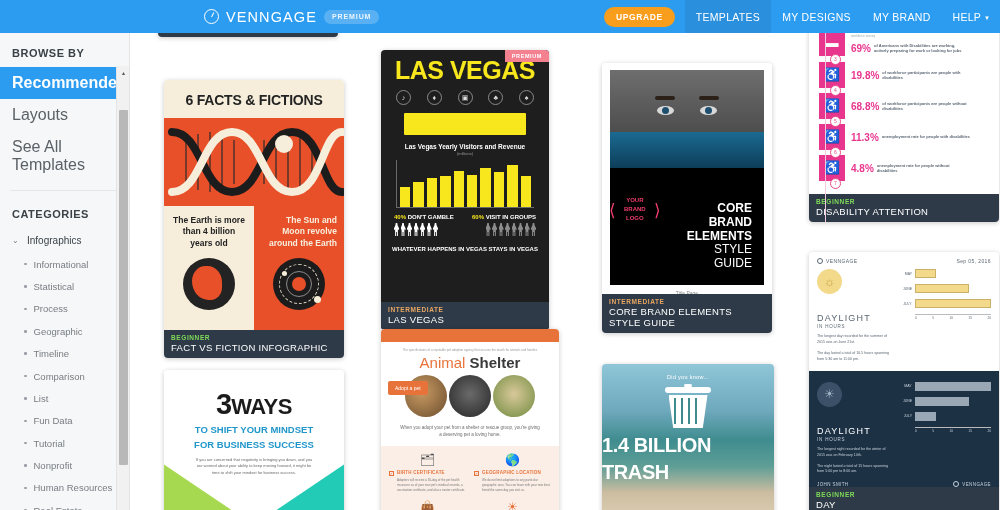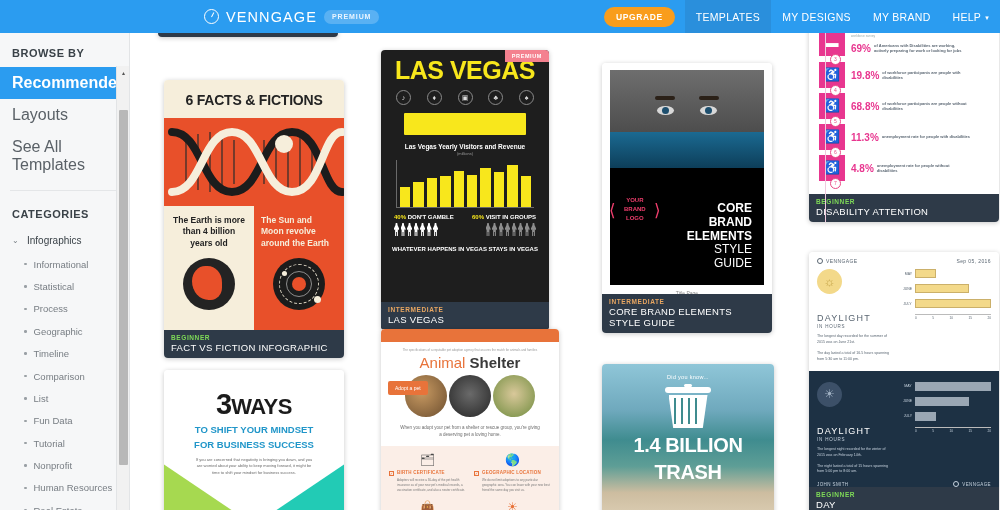--- a/index.html
+++ b/index.html
@@ -127,21 +127,21 @@
     background: #f4818f; color: #fff; font-size: 5.5px;
     font-weight: 700; letter-spacing: .6px; padding: 3px 7px;
   }
 
   
   .c1-head { background: #f6eedb; text-align: center; padding: 12px 6px 10px; }
   .c1-head-t { font-size: 14px; font-weight: 700; color: #232323; letter-spacing: -.2px; }
   .c1-dna { height: 88px; background: #e8502a; position: relative; overflow: hidden; }
   .c1-split { display: flex; height: 128px; }
   .c1-l { width: 50%; background: #f6eedb; padding: 9px 7px 0; text-align: center; }
-  .c1-r { width: 50%; background: #e8502a; padding: 9px 7px 0; text-align: left; }
+  .c1-r { width: 50%; background: #e8502a; padding: 9px 7px 0; text-align: right; }
   .c1-l .t { font-size: 8.5px; font-weight: 700; color: #232323; line-height: 1.35; }
   .c1-r .t { font-size: 8.5px; font-weight: 700; color: #f6eedb; line-height: 1.35; }
   .globe { width: 52px; height: 52px; border-radius: 50%; background: #232323; margin: 9px auto 0; position: relative; overflow: hidden; }
   .globe::before { content:""; position:absolute; left:9px; top:8px; width:30px; height:34px; background:#e8502a; border-radius:48% 52% 40% 60%; }
   .orbit { width: 52px; height: 52px; border-radius: 50%; background: #1c1c1c; margin: 9px auto 0; position: relative; }
   .orbit .r1 { position:absolute; inset:6px; border:1px dashed #d9d2c0; border-radius:50%; }
   .orbit .r2 { position:absolute; inset:13px; border:1px solid #8d8d8d; border-radius:50%; }
   .orbit .sun { position:absolute; left:19px; top:19px; width:14px; height:14px; background:#e8502a; border-radius:50%; }
   .orbit .m1 { position:absolute; left:9px; top:13px; width:5px; height:5px; background:#f6eedb; border-radius:50%; }
   .orbit .m2 { position:absolute; right:4px; bottom:7px; width:7px; height:7px; background:#f6eedb; border-radius:50%; }
@@ -249,21 +249,21 @@
   .c7-it-p { font-size:3px; color:#7a7a7a; line-height:1.6; margin-top:2px; padding-left:8px; }
 
   
   .c8 { height:100%; background:linear-gradient(#8fc6d8 0%,#6fa9bd 28%,#3f8c8f 46%,#5e9e96 62%,#cdbda0 78%,#e3d6bd 100%); position:relative; }
   .c8-dyk { text-align:center; color:#fff; font-size:5.5px; padding-top:10px; letter-spacing:.3px; }
   .c8-can { width:46px; height:42px; margin:7px auto 0; position:relative; }
   .c8-lid { width:46px; height:6px; background:#fff; border-radius:3px; }
   .c8-lid::after { content:""; position:absolute; left:19px; top:-3px; width:8px; height:3px; background:#fff; border-radius:2px; }
   .c8-body { width:39px; height:33px; margin:2px auto 0; background:#fff; clip-path: polygon(0 0,100% 0,88% 100%,12% 100%); position:relative; }
   .c8-rib { position:absolute; top:3px; width:2.4px; height:26px; background:#3f8c8f; }
-  .c8-big { text-align:center; color:#fff; font-weight:700; font-size:20px; line-height:1.05; margin-top:6px; letter-spacing:-.4px; }
+  .c8-big { text-align:left; color:#fff; font-weight:700; font-size:20px; line-height:1.05; margin-top:6px; letter-spacing:-.4px; }
 
   
   .partial { position:absolute; left:27px; top:-22px; width:180px; height:26px; background:#2e3a48; border-radius:4px; box-shadow:0 1px 5px rgba(0,0,0,.22); }
 </style>
 </head>
 <body>
 
 <div class="topbar">
   <div class="brand">
     <span class="brand-logo"></span>

